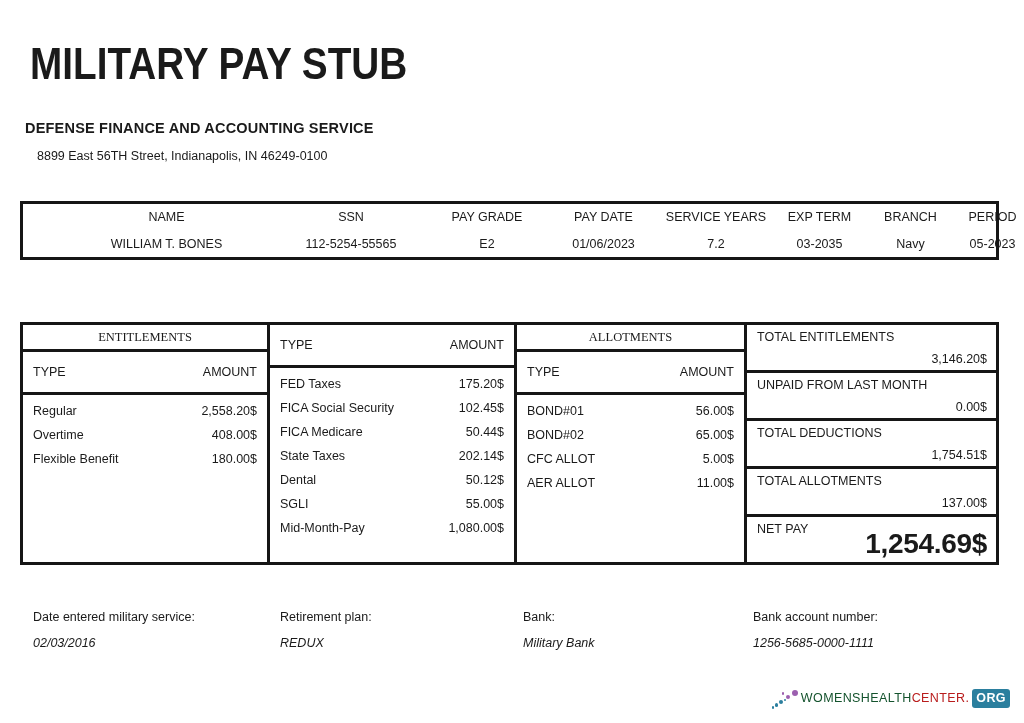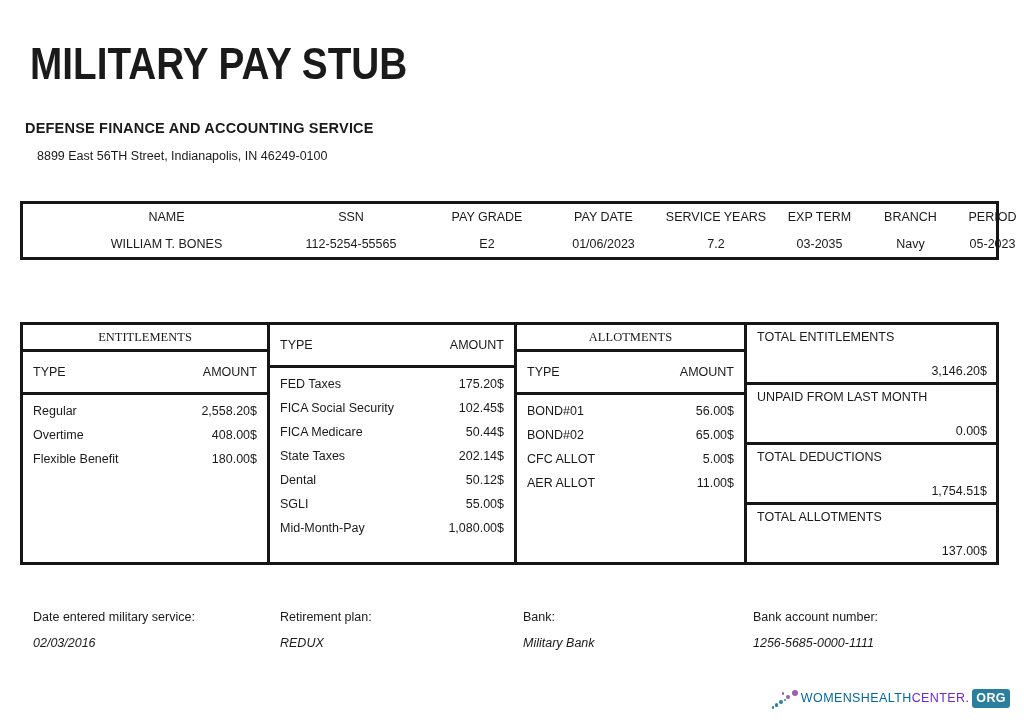--- a/index.html
+++ b/index.html
@@ -46,22 +46,22 @@
   .footer-item{position:absolute;top:610px;font-size:12.5px;}
   .footer-item .value{margin-top:12px;font-style:italic;}
   .f0{left:33px}.f1{left:280px}.f2{left:523px}.f3{left:753px}
 
   
   .watermark{position:absolute;top:684px;right:14px;display:flex;align-items:center;height:28px;}
   .dots{position:relative;width:28px;height:26px;margin-right:1px;}
   .dot{position:absolute;border-radius:50%;}
   .dot-t{background:#2b7f9e;}
   .dot-p{background:#9c5faf;}
-  .wm-a{font-size:12.5px;letter-spacing:.4px;color:#0369a1;}
-  .wm-b{font-size:12.5px;letter-spacing:.4px;color:#6d28d9;}
+  .wm-a{font-size:12.5px;letter-spacing:.4px;color:#14532d;}
+  .wm-b{font-size:12.5px;letter-spacing:.4px;color:#b91c1c;}
   .wm-badge{margin-left:3px;background:#2b7f9e;color:#ffffff;font-size:12.5px;font-weight:700;
             padding:2px 4px 3px;border-radius:3px;letter-spacing:.4px;}
 </style>
 </head>
 <body>
 
 <div class="page">
 
   <div class="title">MILITARY PAY STUB</div>
   <div class="agency">DEFENSE FINANCE AND ACCOUNTING SERVICE</div>
@@ -186,20 +186,24 @@
         <span class="total-label">UNPAID FROM LAST MONTH</span>
         <span class="total-value">0.00$</span>
       </div>
       <div class="total-box">
         <span class="total-label">TOTAL DEDUCTIONS</span>
         <span class="total-value">1,754.51$</span>
       </div>
       <div class="total-box">
         <span class="total-label">TOTAL ALLOTMENTS</span>
         <span class="total-value">137.00$</span>
+      </div>
+      <div class="total-box">
+        <span class="total-label">NET PAY</span>
+        <span class="total-value net-value">1,254.69$</span>
       </div>
     </div>
 
   </div>
 
   <div class="footer-item f0">
     <div class="label">Date entered military service:</div>
     <div class="value">02/03/2016</div>
   </div>
   <div class="footer-item f1">

